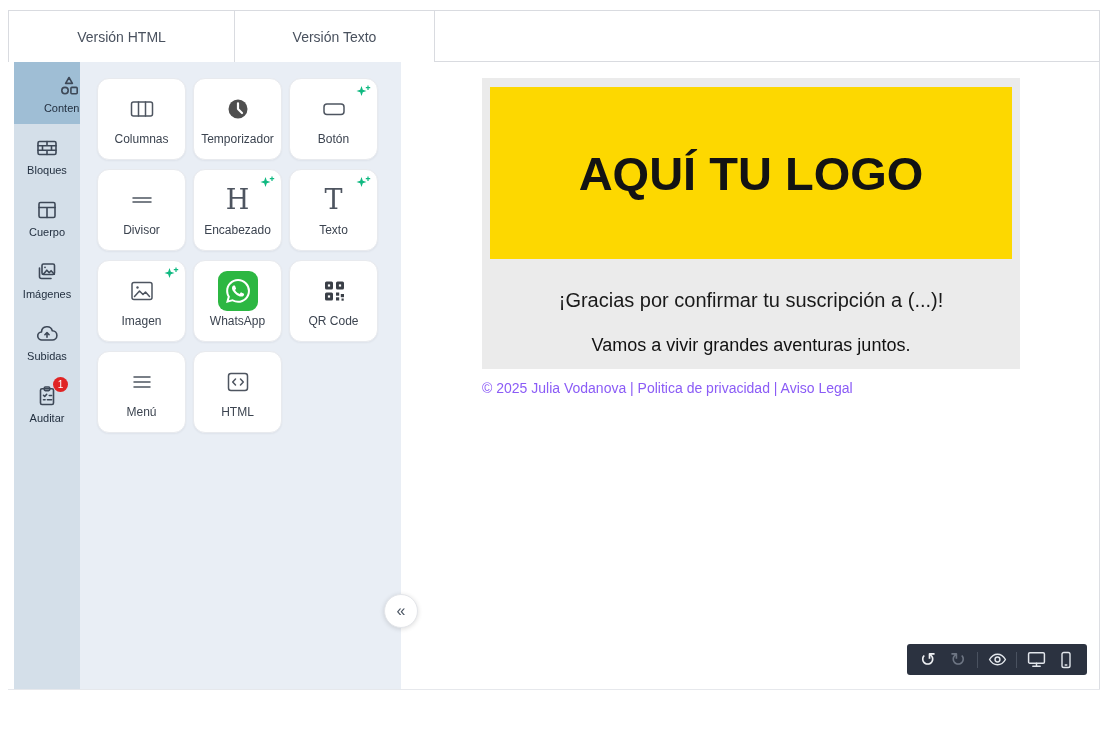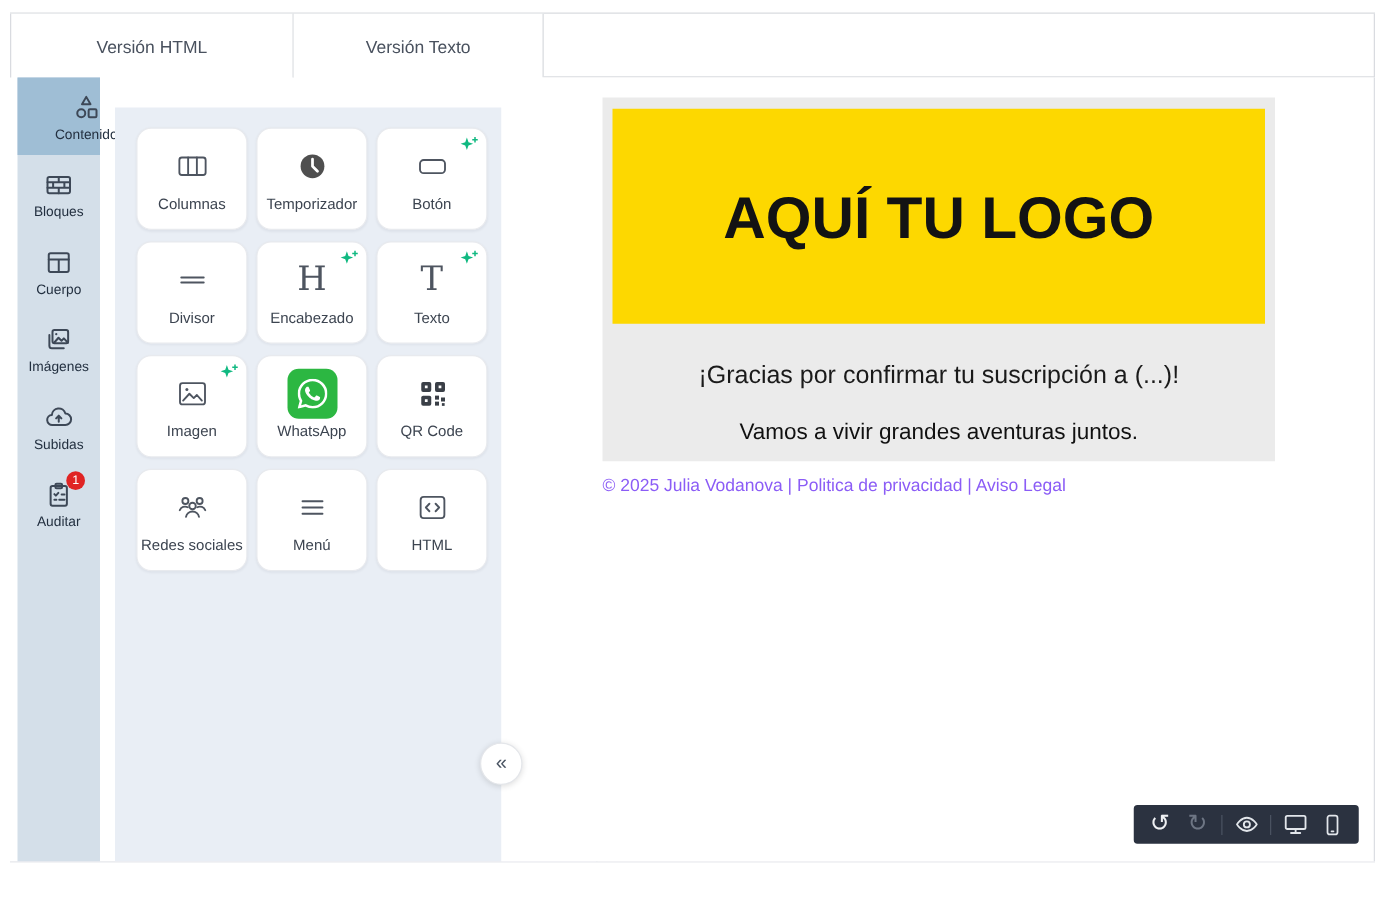--- a/index.html
+++ b/index.html
@@ -25,22 +25,22 @@
   .side-item.active { background:#9fbed5;padding-left:44px; }
   .side-item .lbl { font-size:11px; color:#233040; }
   .side-icon { position:relative; width:26px; height:26px; display:flex;
     align-items:center; justify-content:center; }
   .side-icon svg { stroke:#3d4857; fill:none; stroke-width:1.6; stroke-linecap:round; stroke-linejoin:round; }
   .badge { position:absolute; top:-6px; right:-8px; min-width:15px; height:15px;
     background:#e02424; color:#fff; font-size:10px; border-radius:8px;
     display:flex; align-items:center; justify-content:center; padding:0 3px; }
 
   
-  .panel { position:absolute; left:84px; top:0; bottom:0; width:386px;
-    background:#e9eef5; border-right:1px solid #d6dade;margin-top:24px; }
+  .panel { position:absolute; left:72px; top:0; bottom:0; width:386px;
+    background:#e9eef5; border-right:1px solid #d6dade; }
   .grid { position:absolute; left:17px; top:16px; display:grid;
     grid-template-columns:repeat(3, 89px); gap:9px 7px; }
   .card { width:89px; height:82px; background:#fff; border:1px solid #e8eaee;
     border-radius:12px; position:relative; display:flex; flex-direction:column;
     align-items:center; justify-content:center; gap:7px; cursor:grab;
     box-shadow:0 1px 2px rgba(16,24,40,.05); }
   .card-icon { height:32px; display:flex; align-items:center; justify-content:center; }
   .card-icon svg { stroke:#4e5560; fill:none; stroke-width:1.5; stroke-linecap:round; stroke-linejoin:round; }
   .card-label { font-size:12px; color:#3c4450; white-space:nowrap; }
   .ai-badge { position:absolute; top:5px; right:6px; width:15px; height:15px; }
@@ -274,32 +274,20 @@
               <g fill="#fff" stroke="none">
                 <rect x="7.9" y="7.4" width="2.2" height="2.2"></rect>
                 <rect x="18.9" y="7.4" width="2.2" height="2.2"></rect>
                 <rect x="7.9" y="18.4" width="2.2" height="2.2"></rect>
               </g>
             </svg>
           </div>
           <div class="card-label">QR Code</div>
         </div>
 
-        <div class="card">
-          <div class="card-icon">
-            <svg width="30" height="28" viewBox="0 0 28 28">
-              <circle cx="8.3" cy="8.8" r="2.4"></circle>
-              <circle cx="19.7" cy="8.8" r="2.4"></circle>
-              <path d="M3.8 16.2 a4.6 4.6 0 0 1 6.4 -2.4 M17.8 13.8 a4.6 4.6 0 0 1 6.4 2.4"></path>
-              <circle cx="14" cy="12.8" r="2.6"></circle>
-              <path d="M8.8 21.5 a5.3 5.3 0 0 1 10.4 0"></path>
-            </svg>
-          </div>
-          <div class="card-label">Redes sociales</div>
-        </div>
 
         <div class="card">
           <div class="card-icon">
             <svg width="30" height="28" viewBox="0 0 28 28">
               <path d="M6 9 H22 M6 14 H22 M6 19 H22"></path>
             </svg>
           </div>
           <div class="card-label">Menú</div>
         </div>
 

